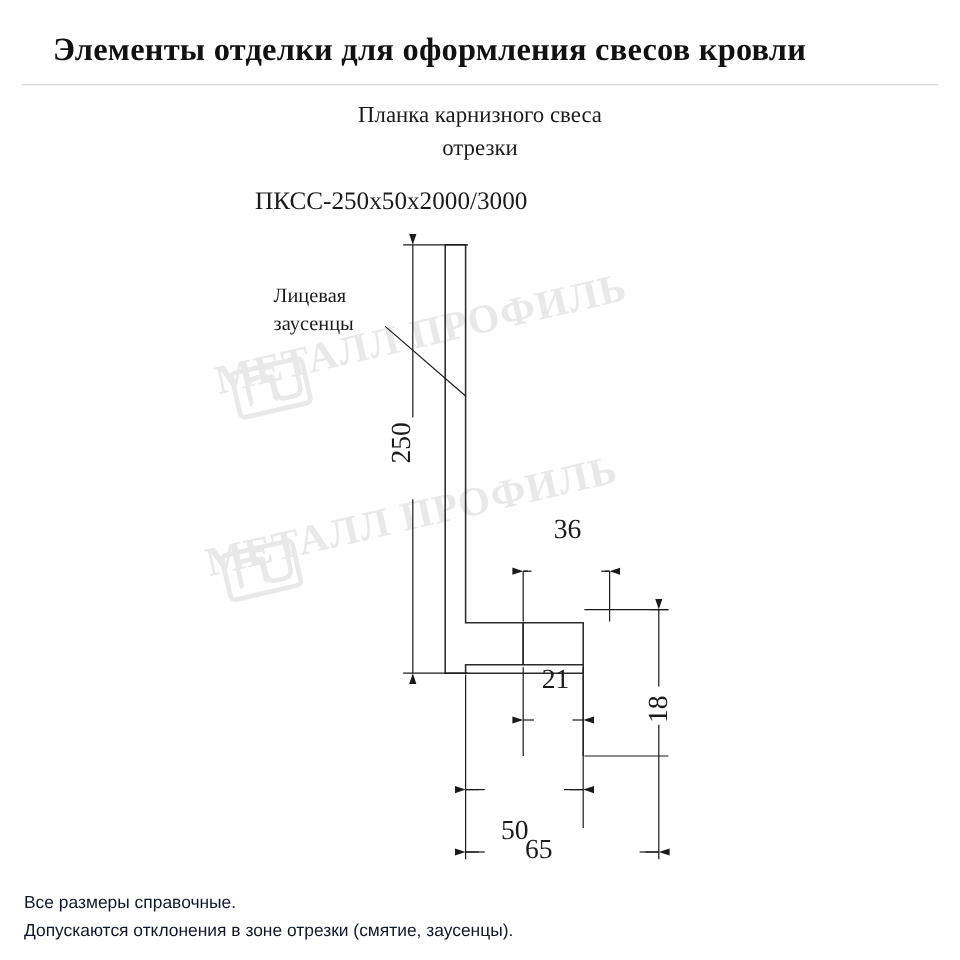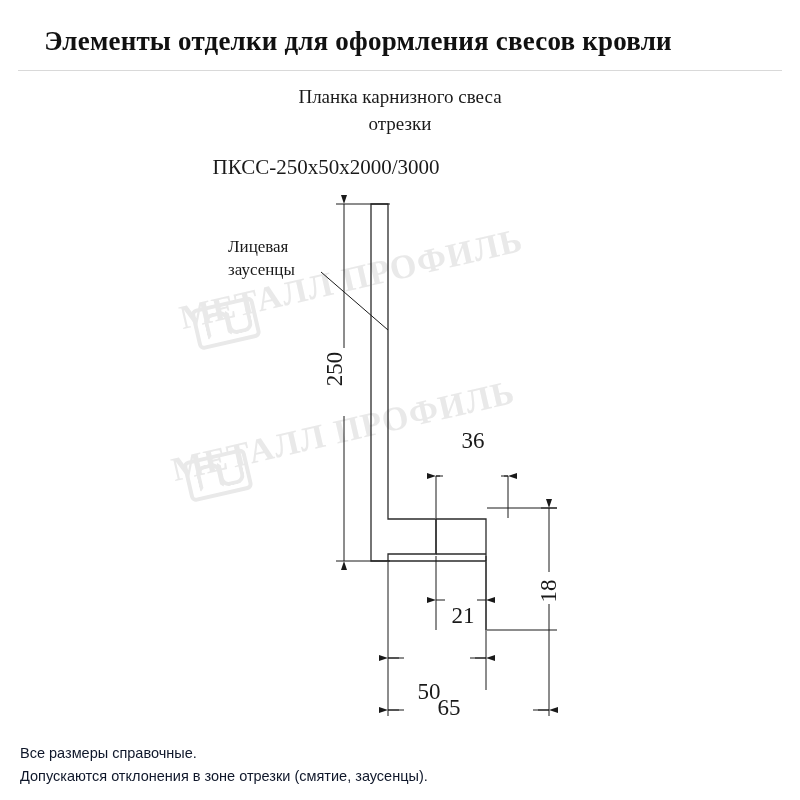--- a/index.html
+++ b/index.html
@@ -139,21 +139,21 @@
     transform-origin: center center;
   }
   .dim-18 {
     left: 524px;
     top: 578px;
     width: 50px;
     transform: rotate(-90deg);
     transform-origin: center center;
   }
   .dim-36 { left: 444px; top: 428px; width: 58px; }
-  .dim-21 { left: 434px; top: 603px; width: 58px; }
+  .dim-21 { left: 434px; top: 553px; width: 58px; }
   .dim-50 { left: 400px; top: 643px; width: 58px; margin-top: 36px; }
   .dim-65 { left: 420px; top: 695px; width: 58px; }
 
   .callout {
     position: absolute;
     left: 228px;
     top: 236px;
     width: 110px;
     text-align: left;
     font-family: "Liberation Serif", serif;

